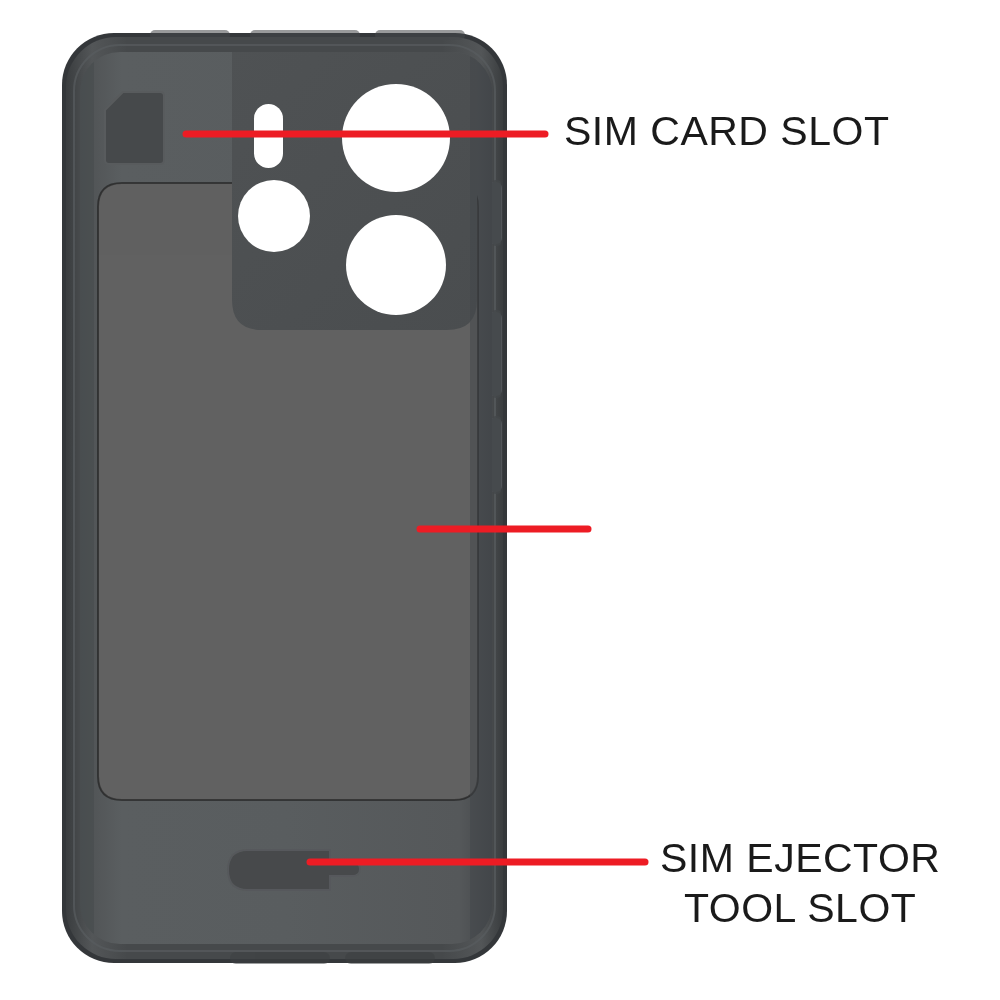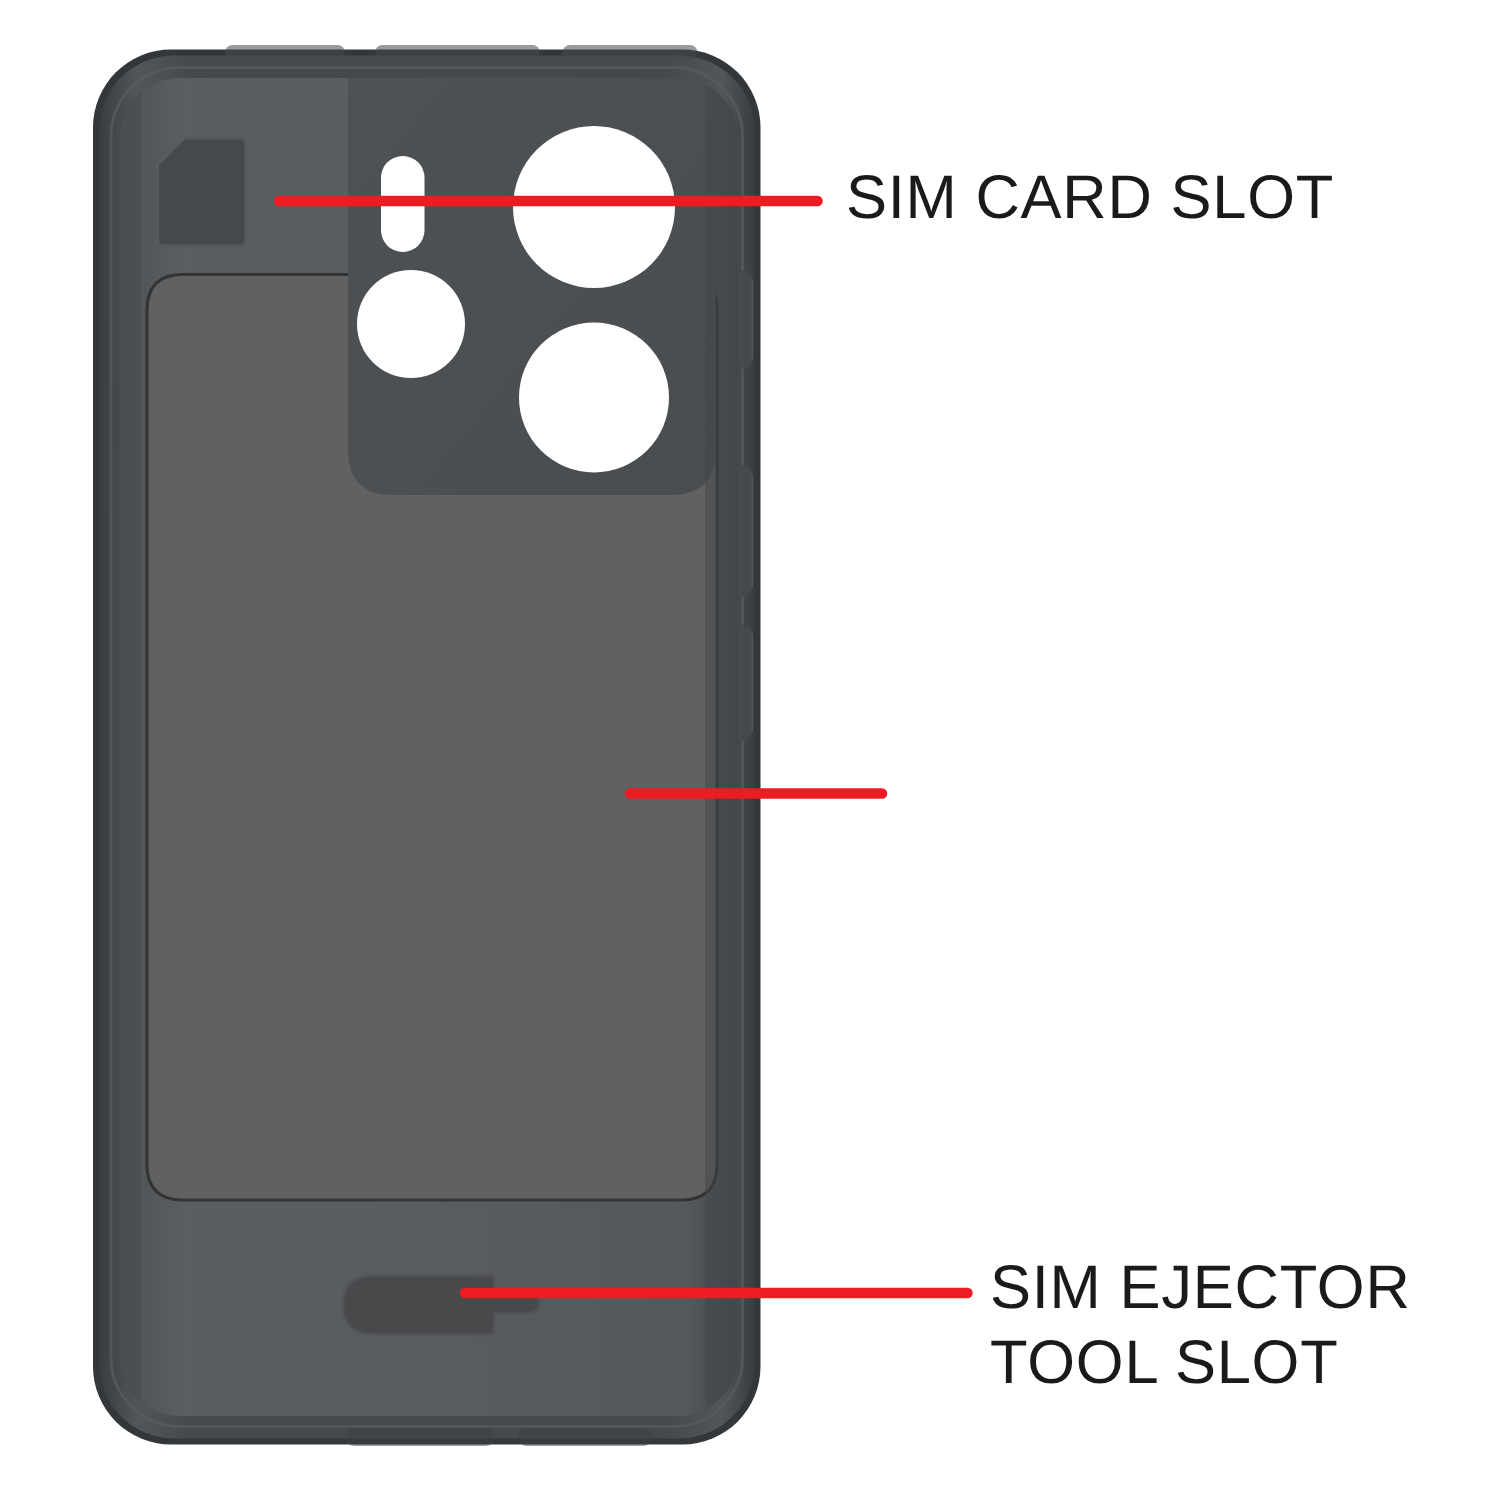--- a/index.html
+++ b/index.html
@@ -17,21 +17,21 @@
     color:#1a1a1a;
     font-family:"Liberation Sans", sans-serif;
     font-weight:300;
     letter-spacing:0.5px;
     white-space:pre-line;
     line-height:1.22;
     font-size:41px;
   }
   #label-sim-card-slot{left:564px;top:106px;}
   #label-inner-cloth{left:605px;top:501px;}
-  #label-sim-ejector{left:660px;top:833px;}
+  #label-sim-ejector{left:660px;top:833px;text-align:center;}
 </style>
 </head>
 <body>
 
 <div id="stage">
 
   <svg class="scene" viewBox="0 0 1000 1000">
     <defs>
       <filter id="clothNoise" x="-5%" y="-5%" width="110%" height="110%">
         <feTurbulence type="fractalNoise" baseFrequency="0.75" numOctaves="4" seed="7" result="n"></feTurbulence>

